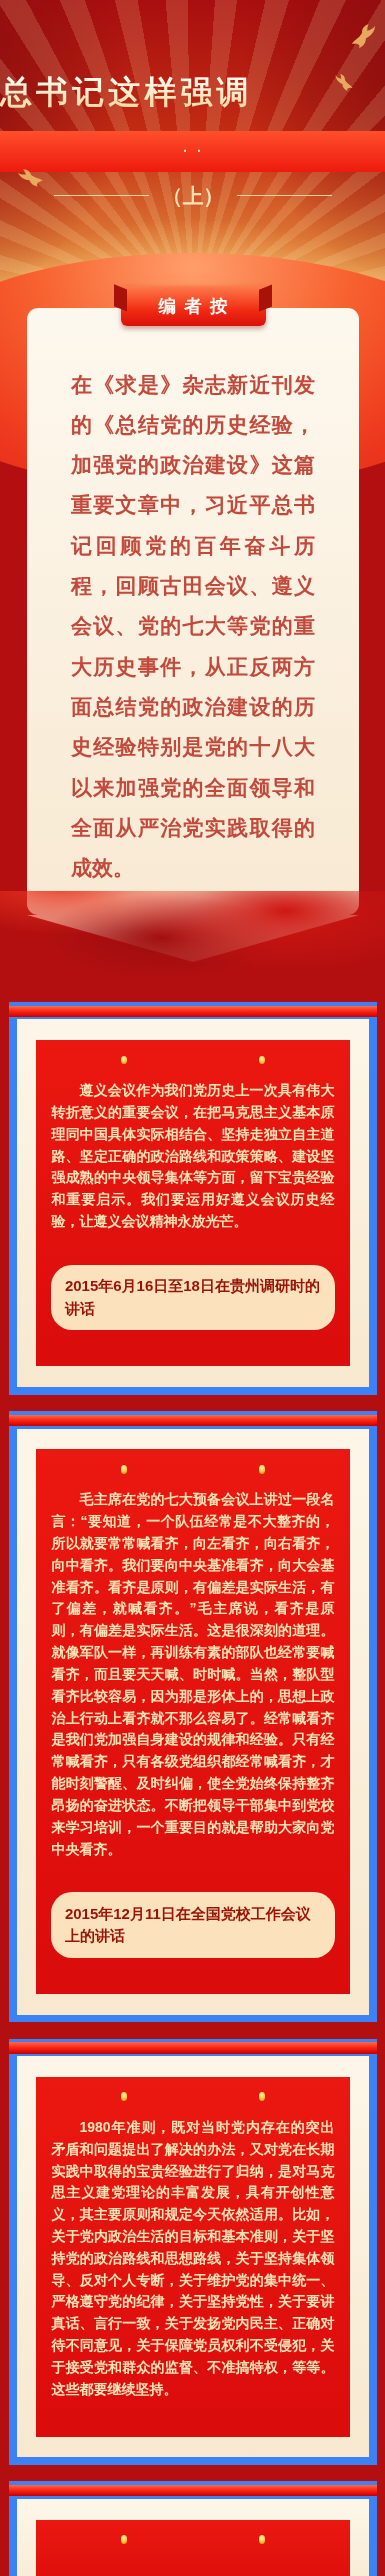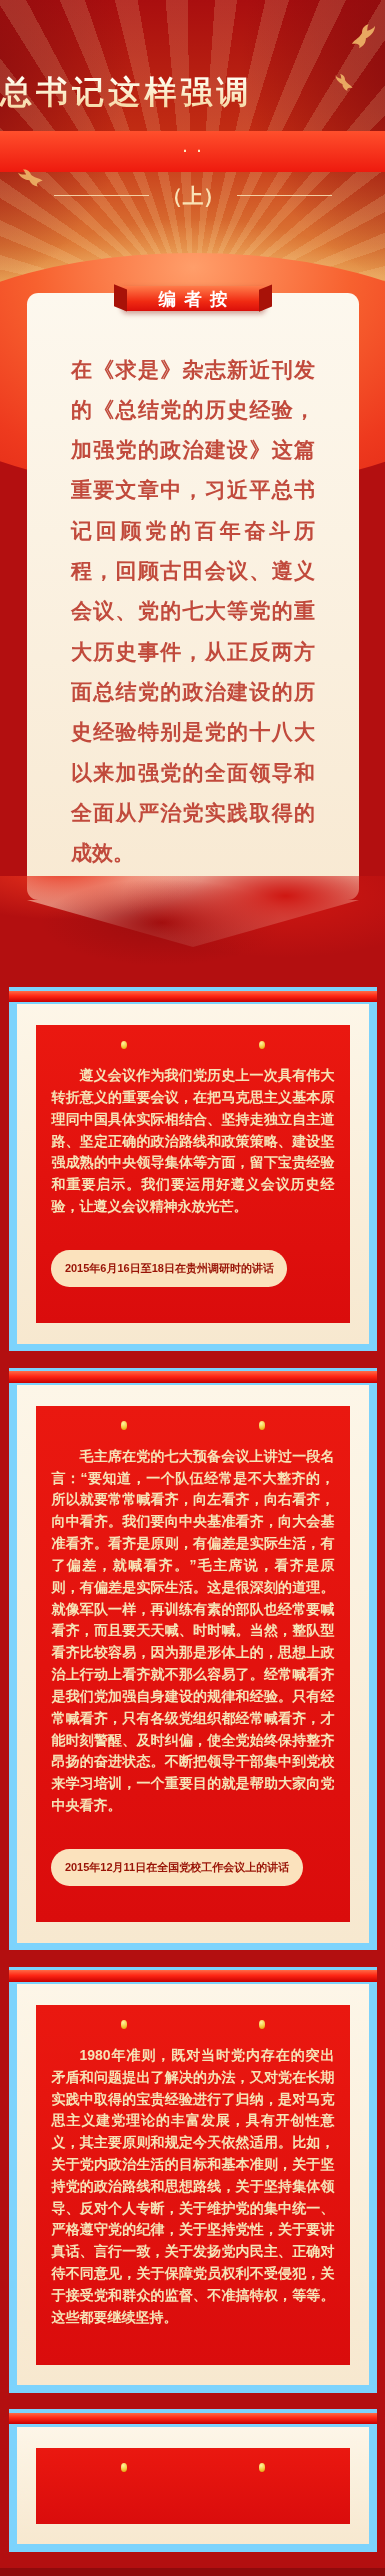--- a/index.html
+++ b/index.html
@@ -30,21 +30,21 @@
   .dove{position:absolute;z-index:3;fill:#eeb266;opacity:.92;}
   .dove-1{right:7.2px;top:23px;width:32px;height:32px;transform:rotate(-14deg);}
   .dove-2{right:30px;top:73px;width:23px;height:23px;transform:rotate(12deg) scaleX(-1);}
   .dove-3{left:17.5px;top:166px;width:28px;height:28px;transform:rotate(-6deg) scaleX(-1);}
 
   
   .editor-sec{position:relative;}
   .editor-sec::before{content:"";position:absolute;top:-33px;left:50%;transform:translateX(-50%);
     width:592px;height:237px;border-radius:50%;
     background:radial-gradient(ellipse at 50% 6%, #ff9e6a 0%, #f7612f 38%, #ee3a1e 68%, #de2113 100%);}
-  .ribbon{position:relative;z-index:4;width:145px;height:25px;margin:0 auto -18.5px;
+  .ribbon{position:relative;z-index:4;width:145px;height:40px;margin:0 auto -18.5px;
     background:linear-gradient(180deg,#ff7c4a,#f02a12 62%,#da0f0a);border-radius:3.1px 3.1px 6.2px 6.2px;
     display:flex;align-items:center;justify-content:center;
     color:#ffffff;font-size:17.5px;font-weight:700;letter-spacing:8.2px;text-indent:8.2px;
     box-shadow:0 2.1px 5.2px rgba(120,10,0,.35);}
   .ribbon::before,.ribbon::after{content:"";position:absolute;top:1px;width:13.4px;height:21.6px;background:#a81208;z-index:-1;}
   .ribbon::before{left:-6.7px;transform:skewY(22deg);}
   .ribbon::after{right:-6.7px;transform:skewY(-22deg);}
   .ecard{position:relative;z-index:3;margin:0 27px;border-radius:11.3px;
     background:linear-gradient(180deg,#fdf8ee 0%,#f8e9d2 100%);
     padding:45px 32px 14.4px;}
@@ -52,33 +52,33 @@
   .ecard-tip{position:relative;z-index:3;width:0;margin:0 auto;
     border-left:166px solid transparent;border-right:166px solid transparent;border-top:47px solid #f8e9d2;}
   .silk{position:relative;z-index:5;height:111px;margin-top:-71px;
     background:
       radial-gradient(55% 77px at 16% -8%, #e8321d 0%, rgba(232,50,29,0) 68%),
       radial-gradient(60% 88px at 74% 18%, #cf1712 0%, rgba(207,23,18,0) 70%),
       radial-gradient(45% 62px at 42% 42%, #9d0d0e 0%, rgba(157,13,14,0) 70%),
       linear-gradient(180deg, rgba(179,15,16,0) 0%, #b30f10 78%);}
 
   
-  .qcard{position:relative;margin:0 9.3px 16.5px;background:#7dd3fc;padding:17.5px 7.7px 7.7px;}
+  .qcard{position:relative;margin:0 9.3px 16.5px;background:#3b82f6;padding:17.5px 7.7px 7.7px;}
   .qcard::before{content:"";position:absolute;top:3.6px;left:0;right:0;height:11.3px;
     background:linear-gradient(180deg,#ff6a45 0%,#ff2715 45%,#c70000 100%);}
   .qpaper{background:linear-gradient(180deg,#fdf6e8,#f7e8cf);padding:20.6px 19px;}
   .qpanel{position:relative;background:linear-gradient(180deg,#ea1810,#da0c0c);padding:40px 15.5px 36px;}
   .pin{position:absolute;top:15.5px;width:6.7px;height:8.8px;border-radius:50%;
     background:radial-gradient(circle at 35% 28%, #fff4a6 0%, #f6c93e 55%, #d99400 100%);}
   .pin-l{left:27%;}
   .pin-r{right:27%;}
   .qtext{margin:0;color:#f6e3b6;font-size:14px;font-weight:600;line-height:1.56;text-indent:2em;text-align:justify;}
   .qtext + .qtext{margin-top:23px;}
   .qsource{margin-top:32px;width:-moz-fit-content;width:fit-content;max-width:94%;
-    background:#fbe2bd;color:#991407;font-size:11px;font-weight:700;line-height:1.5;padding:10.3px 13.4px;border-radius:21px;}
+    background:#fbe2bd;color:#991407;font-size:15px;font-weight:700;line-height:1.5;padding:10.3px 13.4px;border-radius:21px;}
 </style>
 </head>
 <body>
 
 <div class="page">
 
   <div class="header">
     <svg class="dove dove-1" viewBox="0 0 64 64" xmlns="http://www.w3.org/2000/svg">
         <path d="M8 36 C18 28 26 28 33 20 C35 10 42 6 50 6 C46 10 46 14 44 18 C52 18 58 16 62 12 C58 24 48 30 38 32 C36 40 30 46 20 48 C24 42 22 38 8 36 Z"></path>
       </svg>

